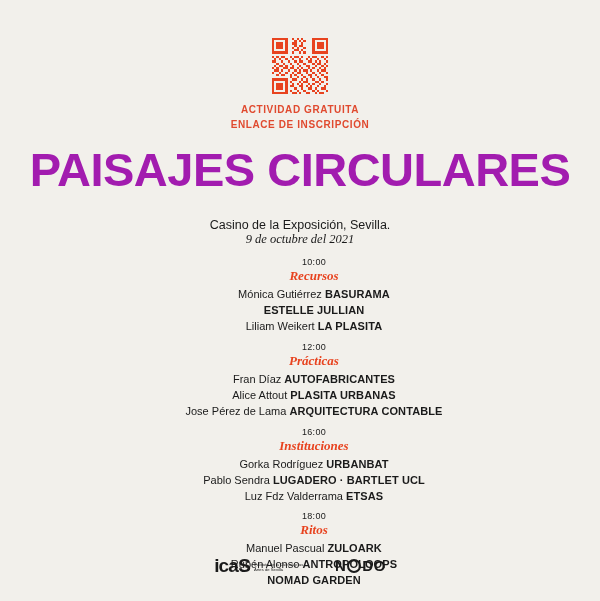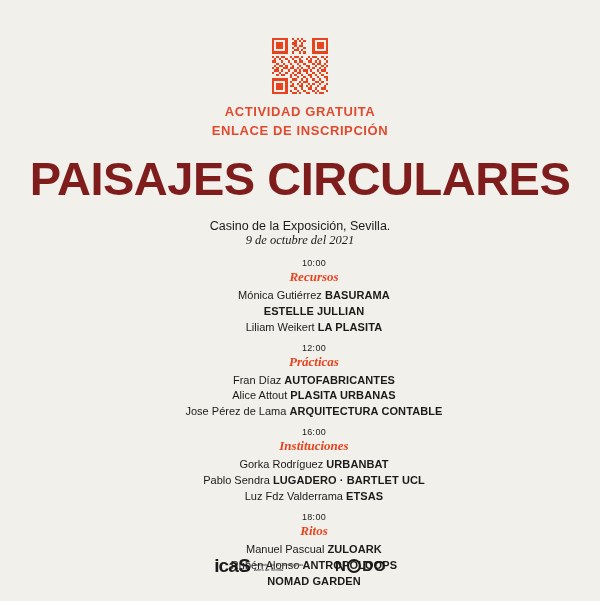--- a/index.html
+++ b/index.html
@@ -33,43 +33,43 @@
   .qr {
     display: block;
     width: 56px;
     height: 56px;
   }
 
   
   .caption {
     margin-top: 9px;
     text-align: center;
-    font-size: 13px;
+    font-size: 10px;
     letter-spacing: 0.6px;
     line-height: 1.45;
     color: #e04a2f;
     font-weight: 700;
   }
   .caption div { white-space: nowrap; }
 
   
   .title {
     margin-top: 14px;
     font-size: 47px;
     font-weight: 700;
     letter-spacing: -0.5px;
-    color: #7f1d1d;
+    color: #a21caf;
     line-height: 1;
     text-align: center;
     white-space: nowrap;
   }
 
   
   .venue {
-    margin-top: 17px;
+    margin-top: 25px;
     font-size: 12.5px;
     text-align: left;
     color: #1a1a1a;
   }
   .venue-date {
     margin-top: 0;
     font-size: 12.5px;
     font-family: "Liberation Serif", serif;
     font-style: italic;
     text-align: center;

